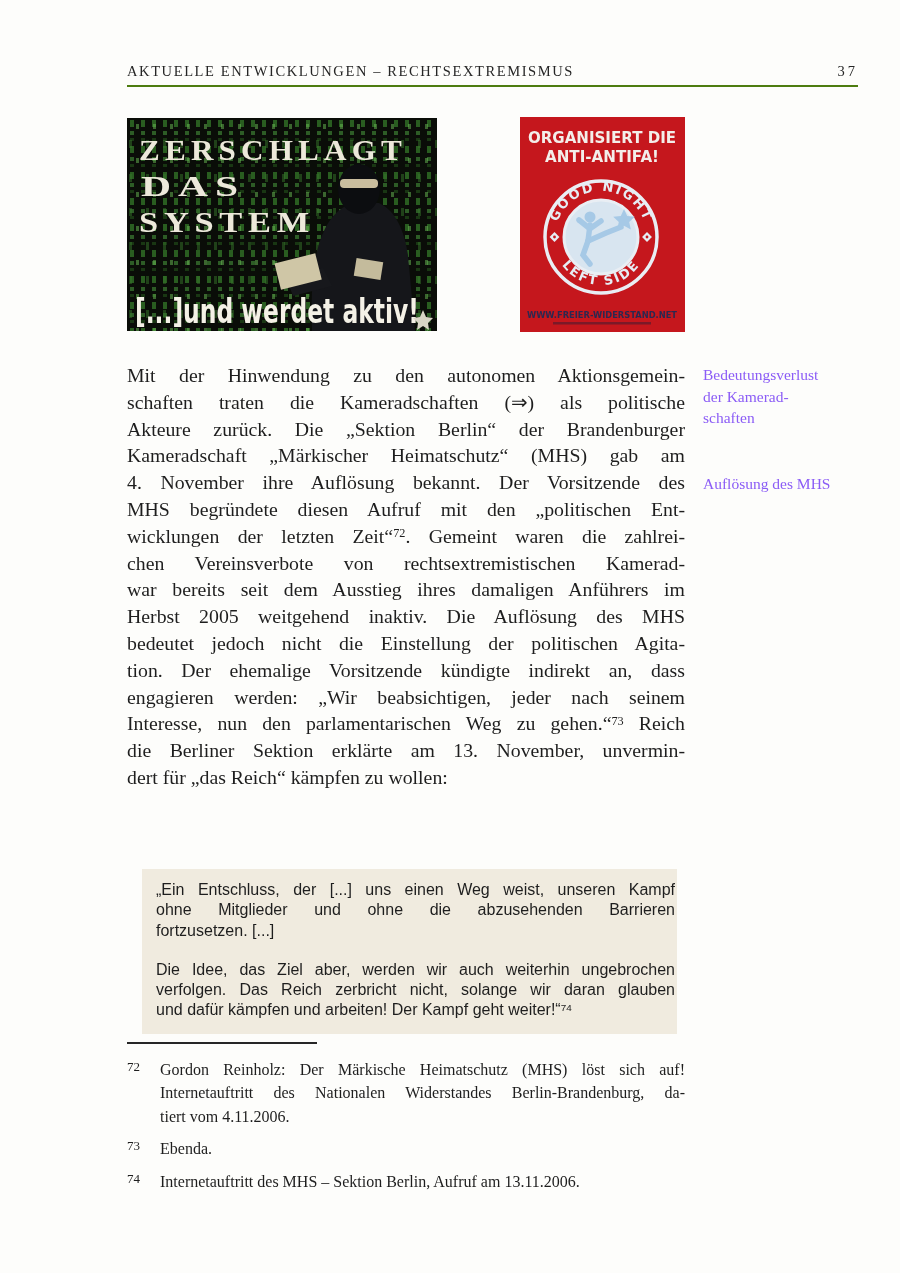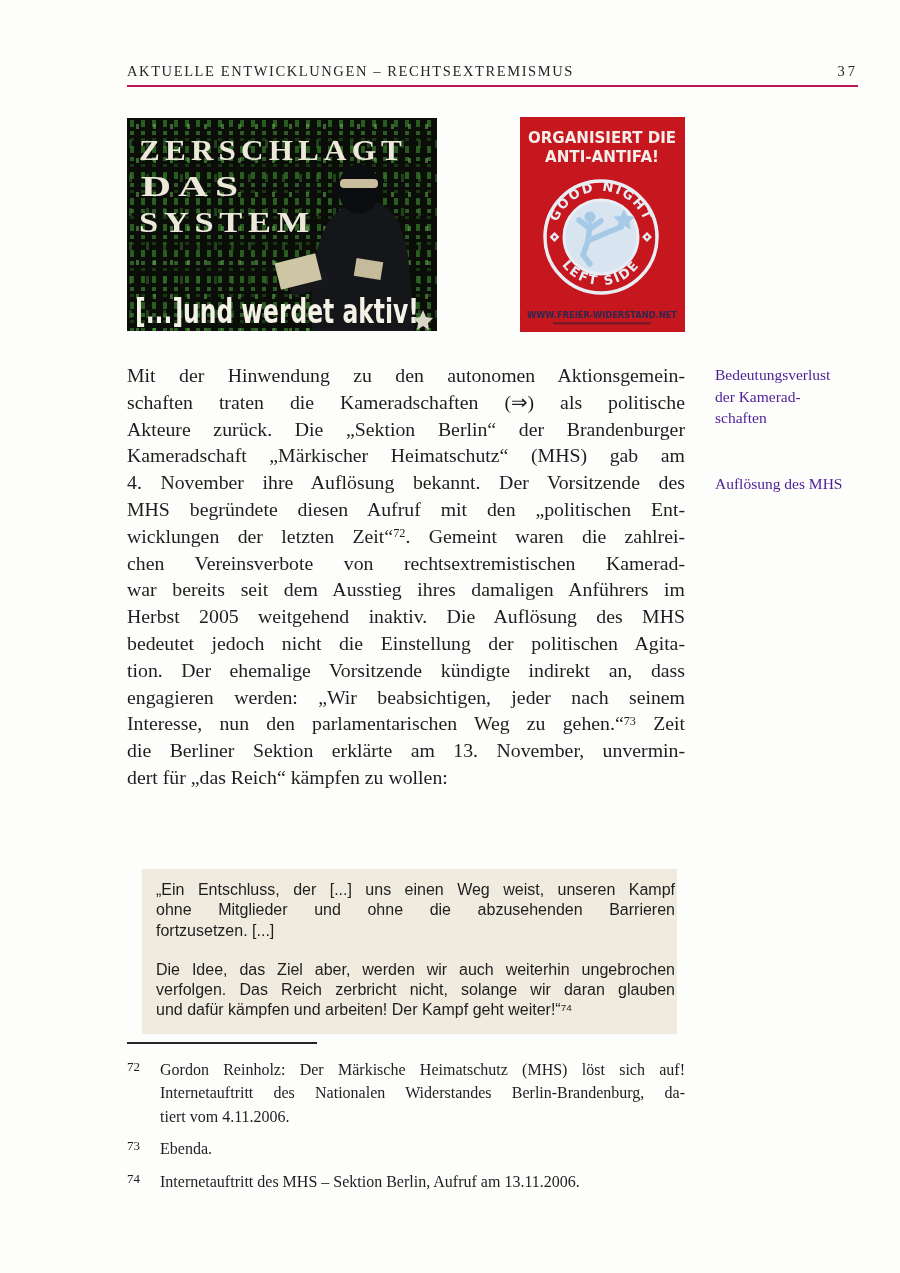--- a/index.html
+++ b/index.html
@@ -5,37 +5,37 @@
   html,body { margin:0; padding:0; background:#e8e8e8; }
   .page {
     position:relative; width:900px; height:1273px; margin:0 auto;
     background:#fdfdfb; color:#1e1e1e; overflow:hidden;
     font-family:"Liberation Serif", serif;
   }
   
   .hdr {
     position:absolute; left:127px; top:56px; width:731px; height:24px;
     display:flex; justify-content:space-between; align-items:flex-end;
-    border-bottom:2px solid #be185d; padding-bottom:5px;
+    border-bottom:2px solid #4d7c0f; padding-bottom:5px;
     font-size:14.5px; letter-spacing:1.6px; color:#262626;
   }
   .hdr .pgnum { letter-spacing:3px; }
   
   .poster { position:absolute; display:block; }
   .poster-left  { left:127px; top:118px; }
   .poster-right { left:520px; top:117px; }
   
   .bodycol { position:absolute; left:127px; top:362px; width:558px;
     font-size:19.8px; line-height:26.8px; }
   .bline { height:26.8px; overflow:hidden; text-align:justify; text-align-last:justify; }
   .bline.end { text-align-last:left; }
   .sup { font-size:62%; position:relative; top:-0.45em; }
   
   .mnote { position:absolute; left:703px; width:175px;
-    color:#4c1d95; font-size:15.5px; line-height:21.5px;margin-left:12px; }
+    color:#8b5cf6; font-size:15.5px; line-height:21.5px; }
   .mnote1 { top:364px; }
   .mnote2 { top:473px; }
   
   .quote { position:absolute; left:142px; top:869px; width:535px;
     background:#f0ebdf; box-sizing:border-box; padding:11px 2px 13px 14px;
     font-family:"Liberation Sans", sans-serif; font-size:16px; line-height:20.3px; }
   .qpara2 { margin-top:19px; }
   .qline { height:20.3px; overflow:hidden; text-align:justify; text-align-last:justify; }
   .qline.end { text-align-last:left; }
   
@@ -139,21 +139,21 @@
     <div class="bline">Kameradschaft „Märkischer Heimatschutz“ (MHS) gab am</div>
     <div class="bline">4. November ihre Auflösung bekannt. Der Vorsitzende des</div>
     <div class="bline">MHS begründete diesen Aufruf mit den „politischen Ent-</div>
     <div class="bline"><span>wicklungen der letzten Zeit“</span><span class="sup">72</span><span>. Gemeint waren die zahlrei-</span></div>
     <div class="bline">chen Vereinsverbote von rechtsextremistischen Kamerad-</div>
     <div class="bline">war bereits seit dem Ausstieg ihres damaligen Anführers im</div>
     <div class="bline">Herbst 2005 weitgehend inaktiv. Die Auflösung des MHS</div>
     <div class="bline">bedeutet jedoch nicht die Einstellung der politischen Agita-</div>
     <div class="bline">tion. Der ehemalige Vorsitzende kündigte indirekt an, dass</div>
     <div class="bline">engagieren werden: „Wir beabsichtigen, jeder nach seinem</div>
-    <div class="bline"><span>Interesse, nun den parlamentarischen Weg zu gehen.“</span><span class="sup">73</span><span> Zeit</span></div>
+    <div class="bline"><span>Interesse, nun den parlamentarischen Weg zu gehen.“</span><span class="sup">73</span><span> Reich</span></div>
     <div class="bline">die Berliner Sektion erklärte am 13. November, unvermin-</div>
     <div class="bline end">dert für „das Reich“ kämpfen zu wollen:</div>
   </div>
 
   <div class="mnote mnote1">
     <div>Bedeutungsverlust</div>
     <div>der Kamerad-</div>
     <div>schaften</div>
   </div>
   <div class="mnote mnote2">

